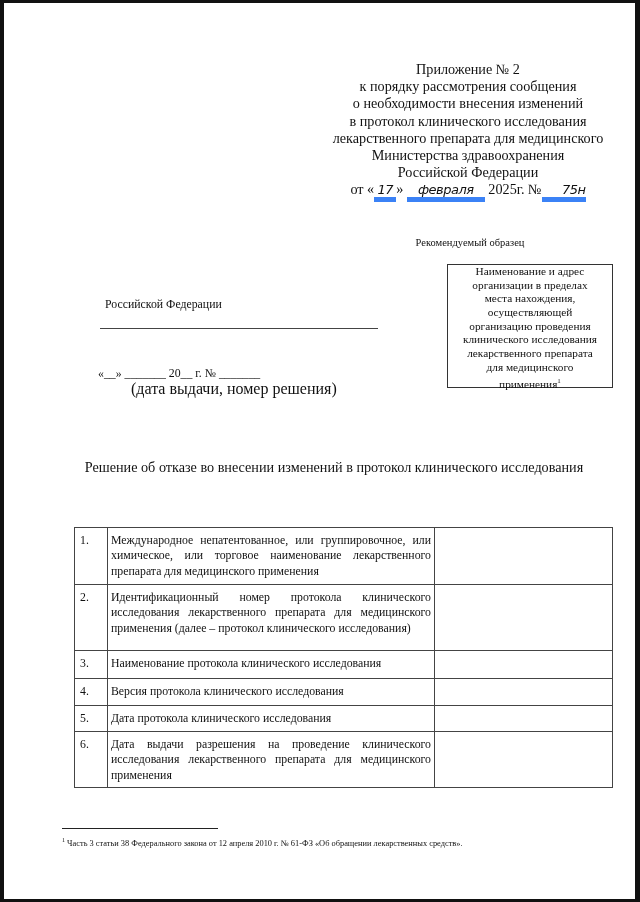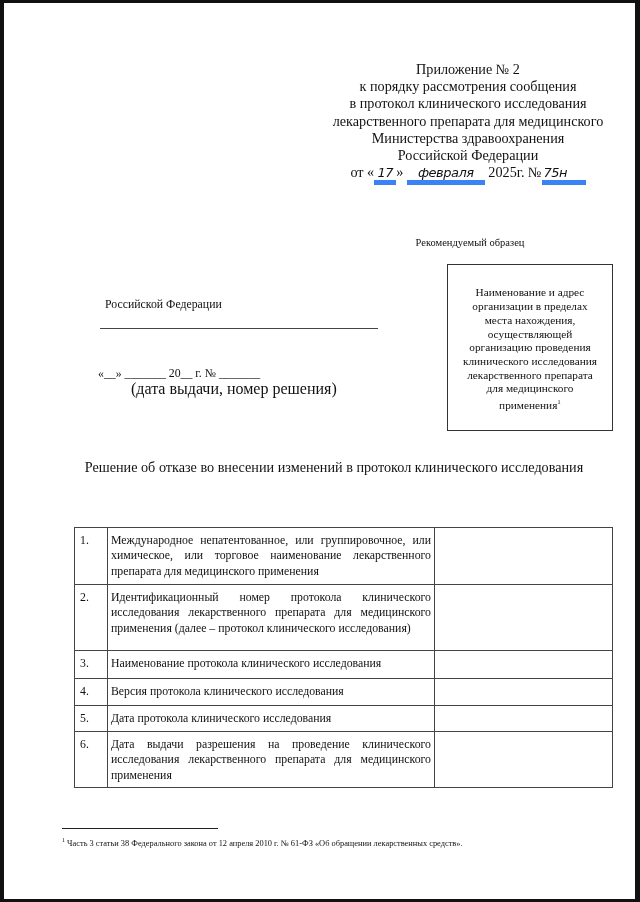--- a/index.html
+++ b/index.html
@@ -19,41 +19,41 @@
   }
   .appendix div { white-space: nowrap; }
   .order-line { margin-top: 0px; }
   .hand {
     font-family: "DejaVu Sans", sans-serif; font-style: italic;
     font-size: 13px; display: inline-block; border-bottom: 5px solid #3b82f6;
     text-align: center; line-height: 15px; letter-spacing: -0.5px;
   }
   .hand.day { width: 22px; }
   .hand.month { width: 78px; }
-  .hand.num { width: 42px; text-align: left; padding-left: 2px; }
+  .hand.num { width: 42px; text-align: right; padding-left: 2px; }
   .sample-label {
     position: absolute; left: 408px; top: 237px; width: 124px;
     font-size: 10.5px; text-align: center; white-space: nowrap;
   }
 
   .ministry {
     position: absolute; left: 105px; top: 297px; font-size: 11.8px; line-height: 15px;
   }
   .ministry-rule {
     position: absolute; left: 100px; top: 328px; width: 278px; height: 1px; background: #444;
   }
   .decision-line {
     position: absolute; left: 98px; top: 366px; font-size: 11.8px; white-space: nowrap;
   }
   .decision-caption {
     position: absolute; left: 131px; top: 380px; font-size: 16px; white-space: nowrap;
   }
 
   .org-box {
-    position: absolute; left: 447px; top: 264px; width: 166px; height: 167px;
+    position: absolute; left: 447px; top: 264px; width: 166px; height: 124px;
     border: 1px solid #333; box-sizing: border-box;
     display: flex; align-items: center; justify-content: center;
   }
   .org-box-text {
     font-size: 11.3px; line-height: 13.7px; text-align: center; margin-top: 4px;
   }
   .org-box-text sup { font-size: 7px; }
 
   .doc-title {
     position: absolute; left: 60px; top: 458px; width: 548px;
@@ -88,20 +88,21 @@
 <body>
 
 <div class="scan-edge-top"></div>
 <div class="scan-edge-left"></div>
 <div class="scan-edge-right"></div>
 <div class="scan-edge-bottom"></div>
 
 <div class="appendix">
   <div>Приложение № 2</div>
   <div>к порядку рассмотрения сообщения</div>
+  <div>о необходимости внесения изменений</div>
   <div>в протокол клинического исследования</div>
   <div>лекарственного препарата для медицинского</div>
   <div>Министерства здравоохранения</div>
   <div>Российской Федерации</div>
   <div class="order-line">
     <span>от «</span><span class="hand day">17</span><span>»</span>
     <span class="hand month">февраля</span>
     <span>2025</span><span>г. №</span><span class="hand num">75н</span>
   </div>
 </div>

